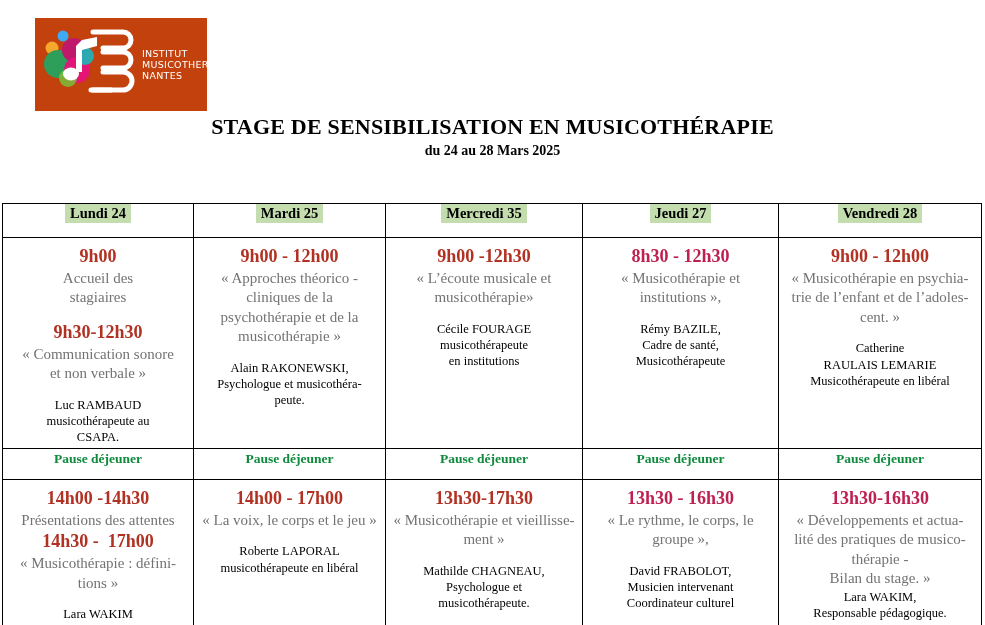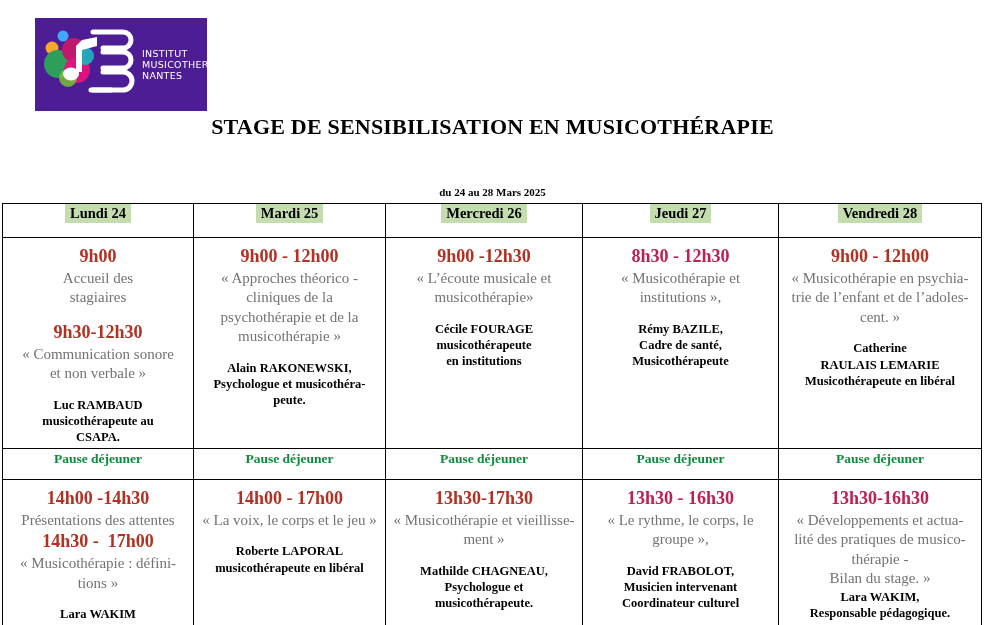--- a/index.html
+++ b/index.html
@@ -16,21 +16,21 @@
     position: relative;
   }
 
   
   #logo-block {
     position: absolute;
     left: 35px;
     top: 18px;
     width: 172px;
     height: 93px;
-    background: #4c1d95;
+    background: #c2410c;
     overflow: hidden;
   }
   #logo-graphic {
     position: absolute;
     left: 6px;
     top: 8px;
     width: 105px;
     height: 78px;
   }
   #logo-text {
@@ -54,24 +54,23 @@
     width: 985px;
     text-align: center;
   }
   #doc-title {
     font-size: 22px;
     font-weight: bold;
     letter-spacing: 0.2px;
     line-height: 1.3;
   }
   #doc-subtitle {
-    font-size: 11px;
+    font-size: 14px;
     font-weight: bold;
     line-height: 1.25;
-    margin-top: 44px;
   }
 
   
   #schedule-table {
     position: absolute;
     left: 2px;
     top: 203px;
     width: 979px;
     border-collapse: collapse;
     table-layout: fixed;
@@ -125,21 +124,21 @@
     white-space: pre;
   }
   .time.alt { color: #BE2051; }
   .topic {
     font-size: 15px;
     line-height: 1.3;
     color: #737373;
   }
   .presenter {
     font-size: 12.5px;
-    font-weight: bold;
+    font-weight: normal;
     line-height: 1.3;
     color: #000000;
     margin-top: 13px;
   }
   .presenter.tight { margin-top: 0; }
   .lunch {
     font-size: 13.5px;
     font-weight: bold;
     color: #0F8A3C;
     line-height: 1.2;
@@ -185,21 +184,21 @@
     <col class="c0">
       <col class="c1">
       <col class="c2">
       <col class="c3">
       <col class="c4">
   </colgroup>
   <tbody>
     <tr class="header-row">
       <td><span class="day-label">Lundi 24</span></td>
       <td><span class="day-label">Mardi  25</span></td>
-      <td><span class="day-label">Mercredi 26</span></td>
+      <td><span class="day-label">Mercredi 35</span></td>
       <td><span class="day-label">Jeudi 27</span></td>
       <td><span class="day-label">Vendredi 28</span></td>
     </tr>
 
     <tr class="morning-row">
       <td>
         <div class="cell-inner">
           <div class="time">9h00</div>
           <div class="topic">Accueil des<br>stagiaires</div>
           <div class="time" style="margin-top:13px">9h30-12h30</div>

